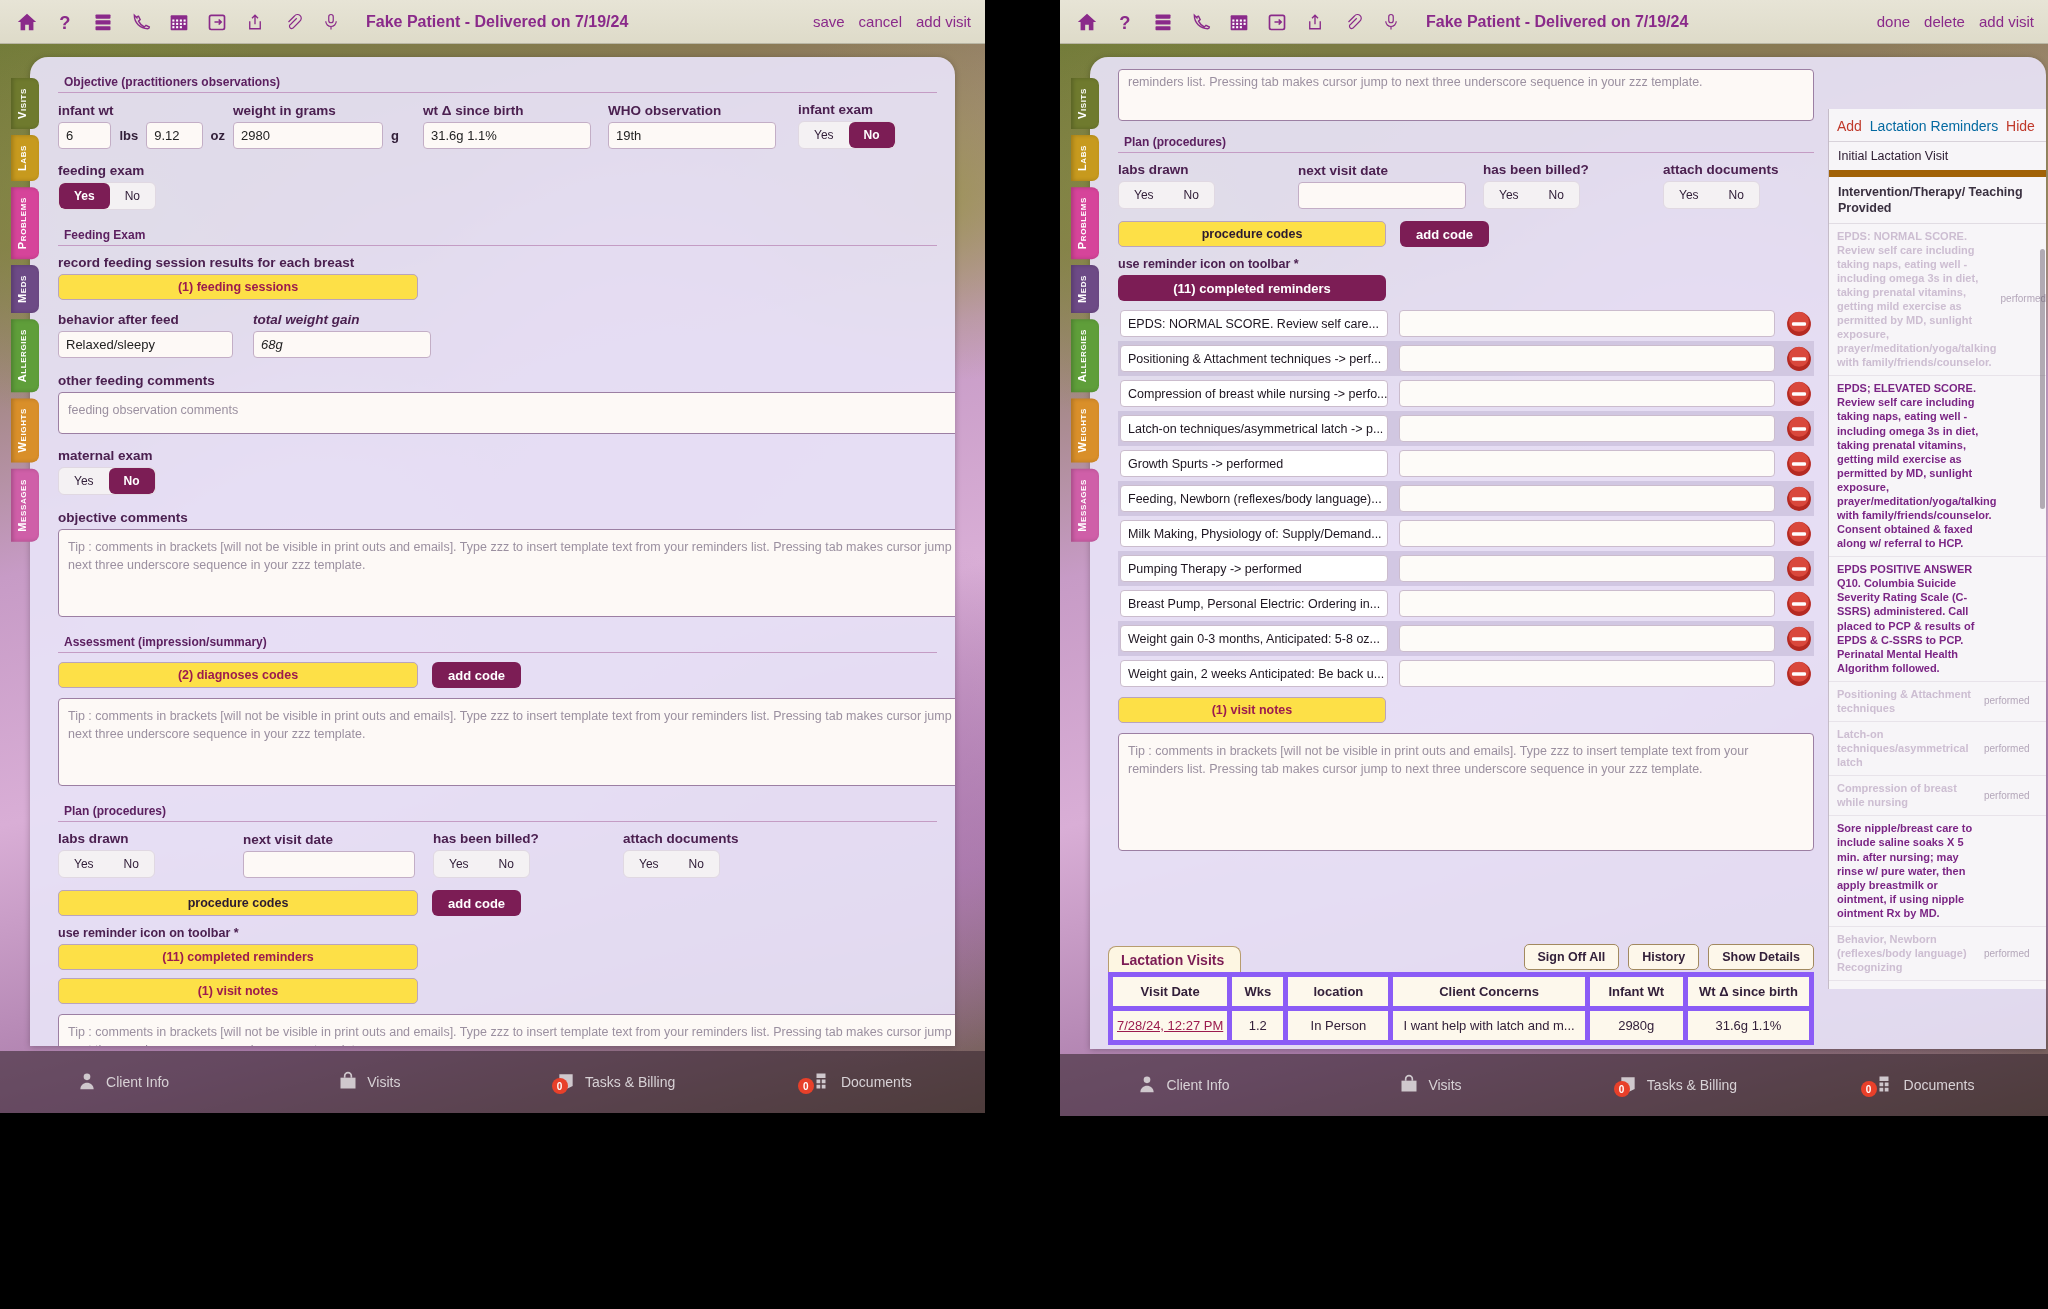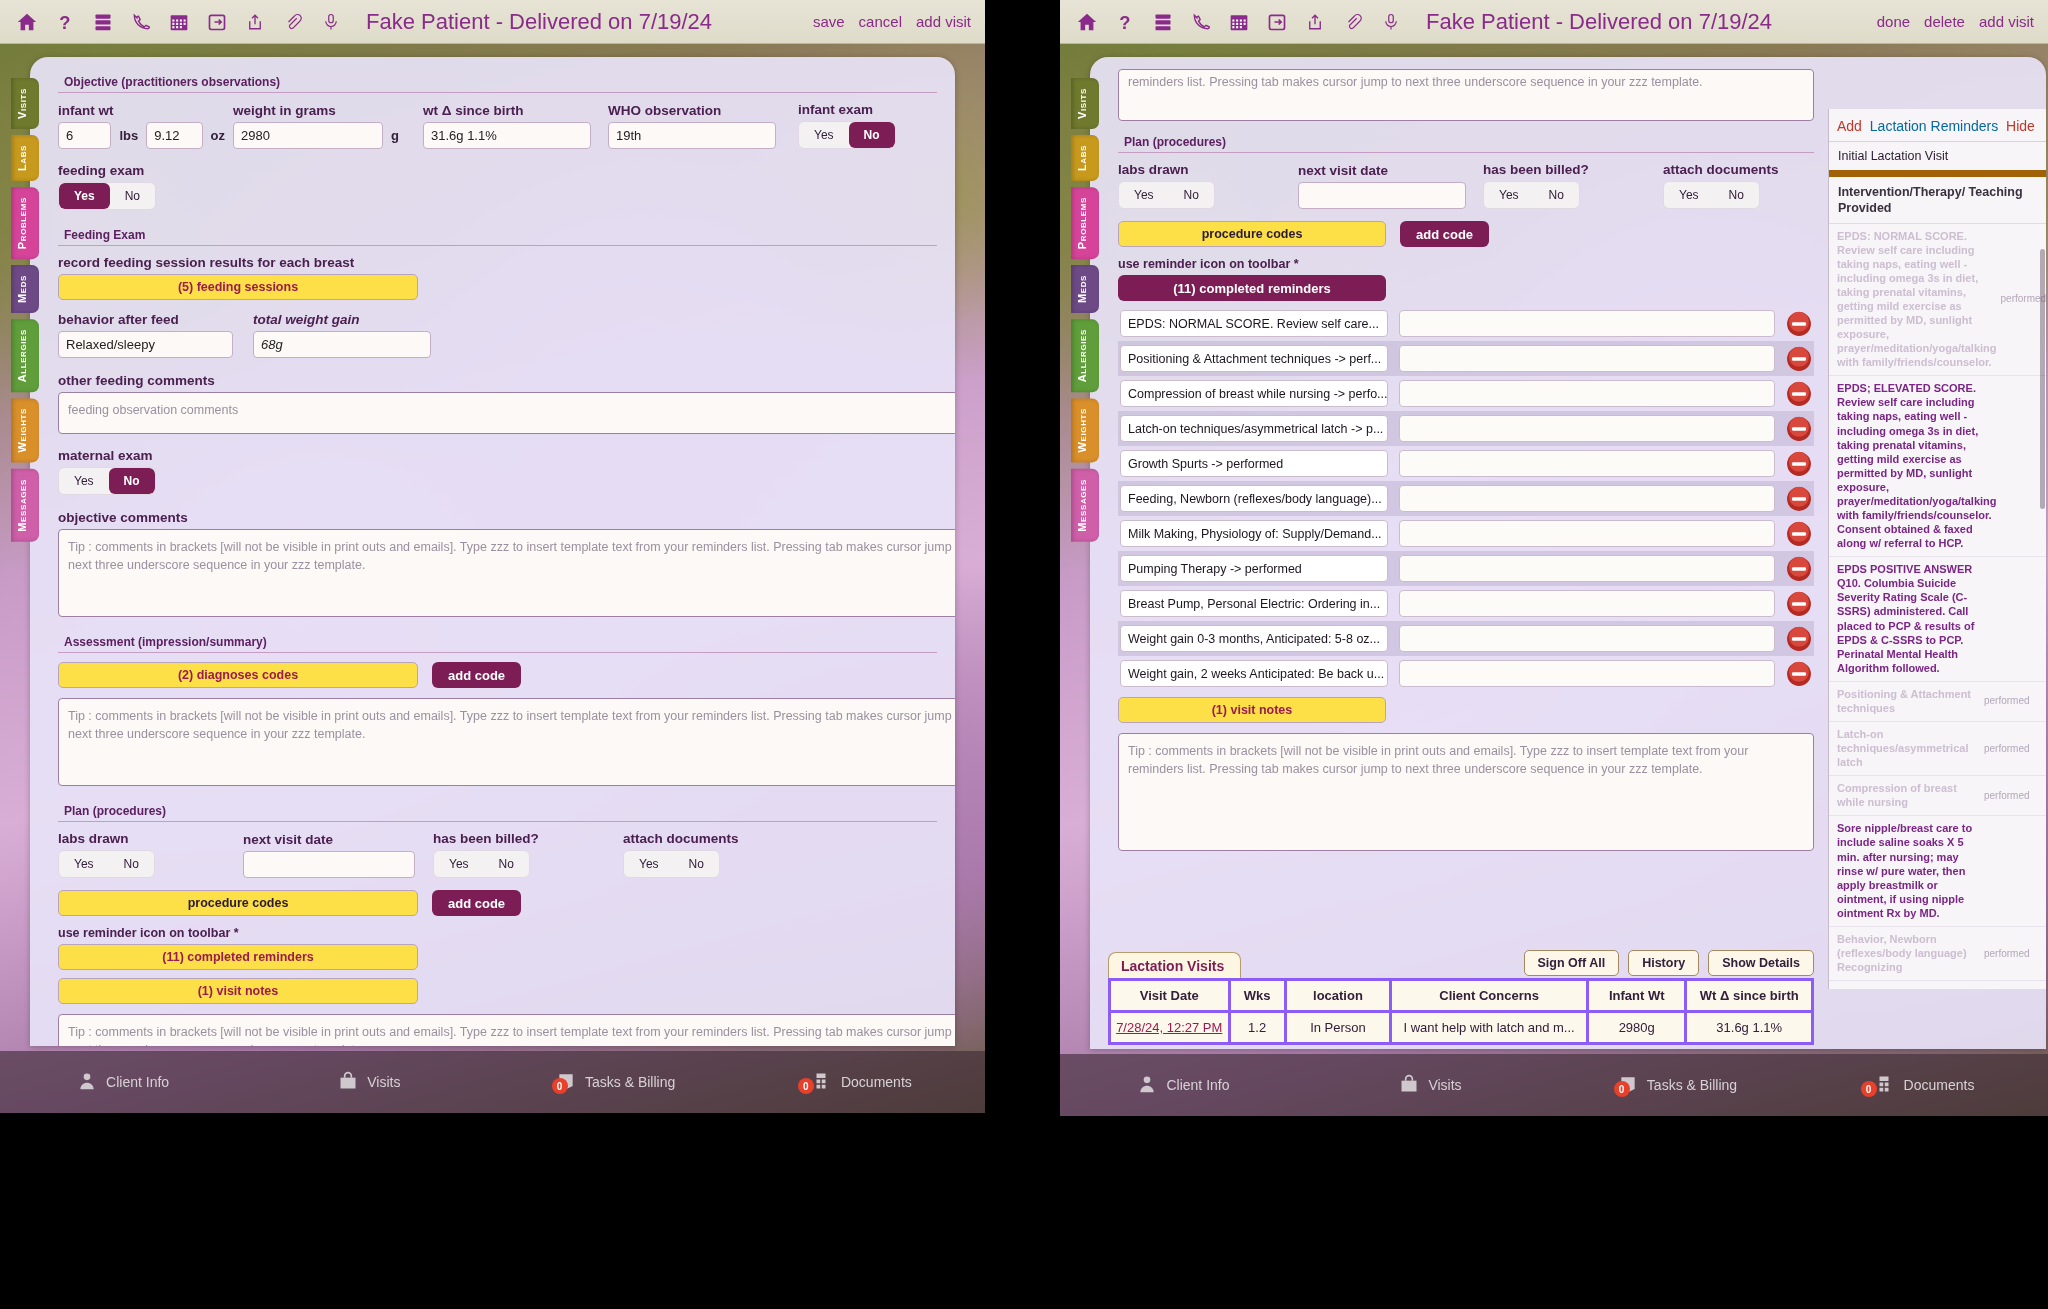--- a/index.html
+++ b/index.html
@@ -26,21 +26,21 @@
 
   
   .toolbar {
     position: absolute; top: 0; left: 0; right: 0; height: 44px;
     background: linear-gradient(180deg, #e7e4d6 0%, #dedbc9 100%);
     border-bottom: 1px solid #b9b6a4;
     display: flex; align-items: center; padding: 0 14px; gap: 12px; z-index: 20;
   }
   .tb-icon { width: 26px; height: 26px; display: flex; align-items: center; justify-content: center; color: #8a2a8a; flex: none; }
   .tb-icon svg { display: block; }
-  .tb-title { font-size: 22px; font-weight: normal; color: #8a2a8a; margin-left: 10px; white-space: nowrap; }
+  .tb-title { font-size: 16px; font-weight: bold; color: #8a2a8a; margin-left: 10px; white-space: nowrap; }
   .tb-actions { margin-left: auto; display: flex; gap: 14px; }
   .tb-actions span { font-size: 15px; color: #8a2a8a; white-space: nowrap; }
 
   
   .card {
     position: absolute; left: 30px; top: 57px; right: 30px; bottom: 67px;
     background: rgba(231,226,246,.93);
     border-radius: 18px 18px 0 0;
     box-shadow: 0 1px 6px rgba(0,0,0,.25);
     overflow: hidden;
@@ -135,21 +135,21 @@
     border-radius: 8px 8px 0 0; padding: 5px 16px 4px 12px;
     font-size: 14px; font-weight: bold; color: #7c1d55;
   }
   .lv-btns { margin-left: auto; display: flex; gap: 9px; padding-bottom: 2px; }
   .lv-btn {
     background: #fdf7ea; border: 1px solid #a2895f; border-radius: 5px;
     font-size: 12.5px; font-weight: bold; color: #33203a; padding: 5px 13px;
   }
   table.lv { width: 100%; border-collapse: collapse; background: #fdf8ec; }
   table.lv th, table.lv td {
-    border: 3px solid #8b5cf6; font-size: 13px; color: #33203a;
+    border: 5px solid #8b5cf6; font-size: 13px; color: #33203a;
     text-align: center; padding: 7px 4px; white-space: nowrap; overflow: hidden;
   }
   table.lv td.link { color: #9c1b4e; text-decoration: underline; }
 
   
   .rpanel {
     position: absolute; right: 0; top: 52px; bottom: 60px; width: 218px;
     background: #f7f5f8; border-left: 1px solid #c5bcc8; z-index: 16; overflow: hidden;
   }
   .rp-head { padding: 9px 8px 7px 8px; font-size: 14px; border-bottom: 1px solid #d8d2da; white-space: nowrap; }
@@ -297,21 +297,21 @@
           <div class="fld-label">feeding exam</div>
           <div class="yn">
             <span class="on">Yes</span>
             <span>No</span>
           </div>
         </div>
 
         <div class="sec-head" style="margin-top:18px;">Feeding Exam</div>
 
         <div class="fld-label">record feeding session results for each breast</div>
-        <div class="pillbtn" style="width:360px; margin-bottom:12px;">(5) feeding sessions</div>
+        <div class="pillbtn" style="width:360px; margin-bottom:12px;">(1) feeding sessions</div>
 
         <div style="display:flex; gap:20px;">
           <div style="width:175px;">
             <div class="fld-label">behavior after feed</div>
             <div class="inp">Relaxed/sleepy</div>
           </div>
           <div style="width:178px;font-style:italic;">
             <div class="fld-label">total weight gain</div>
             <div class="inp">68g</div>
           </div>

